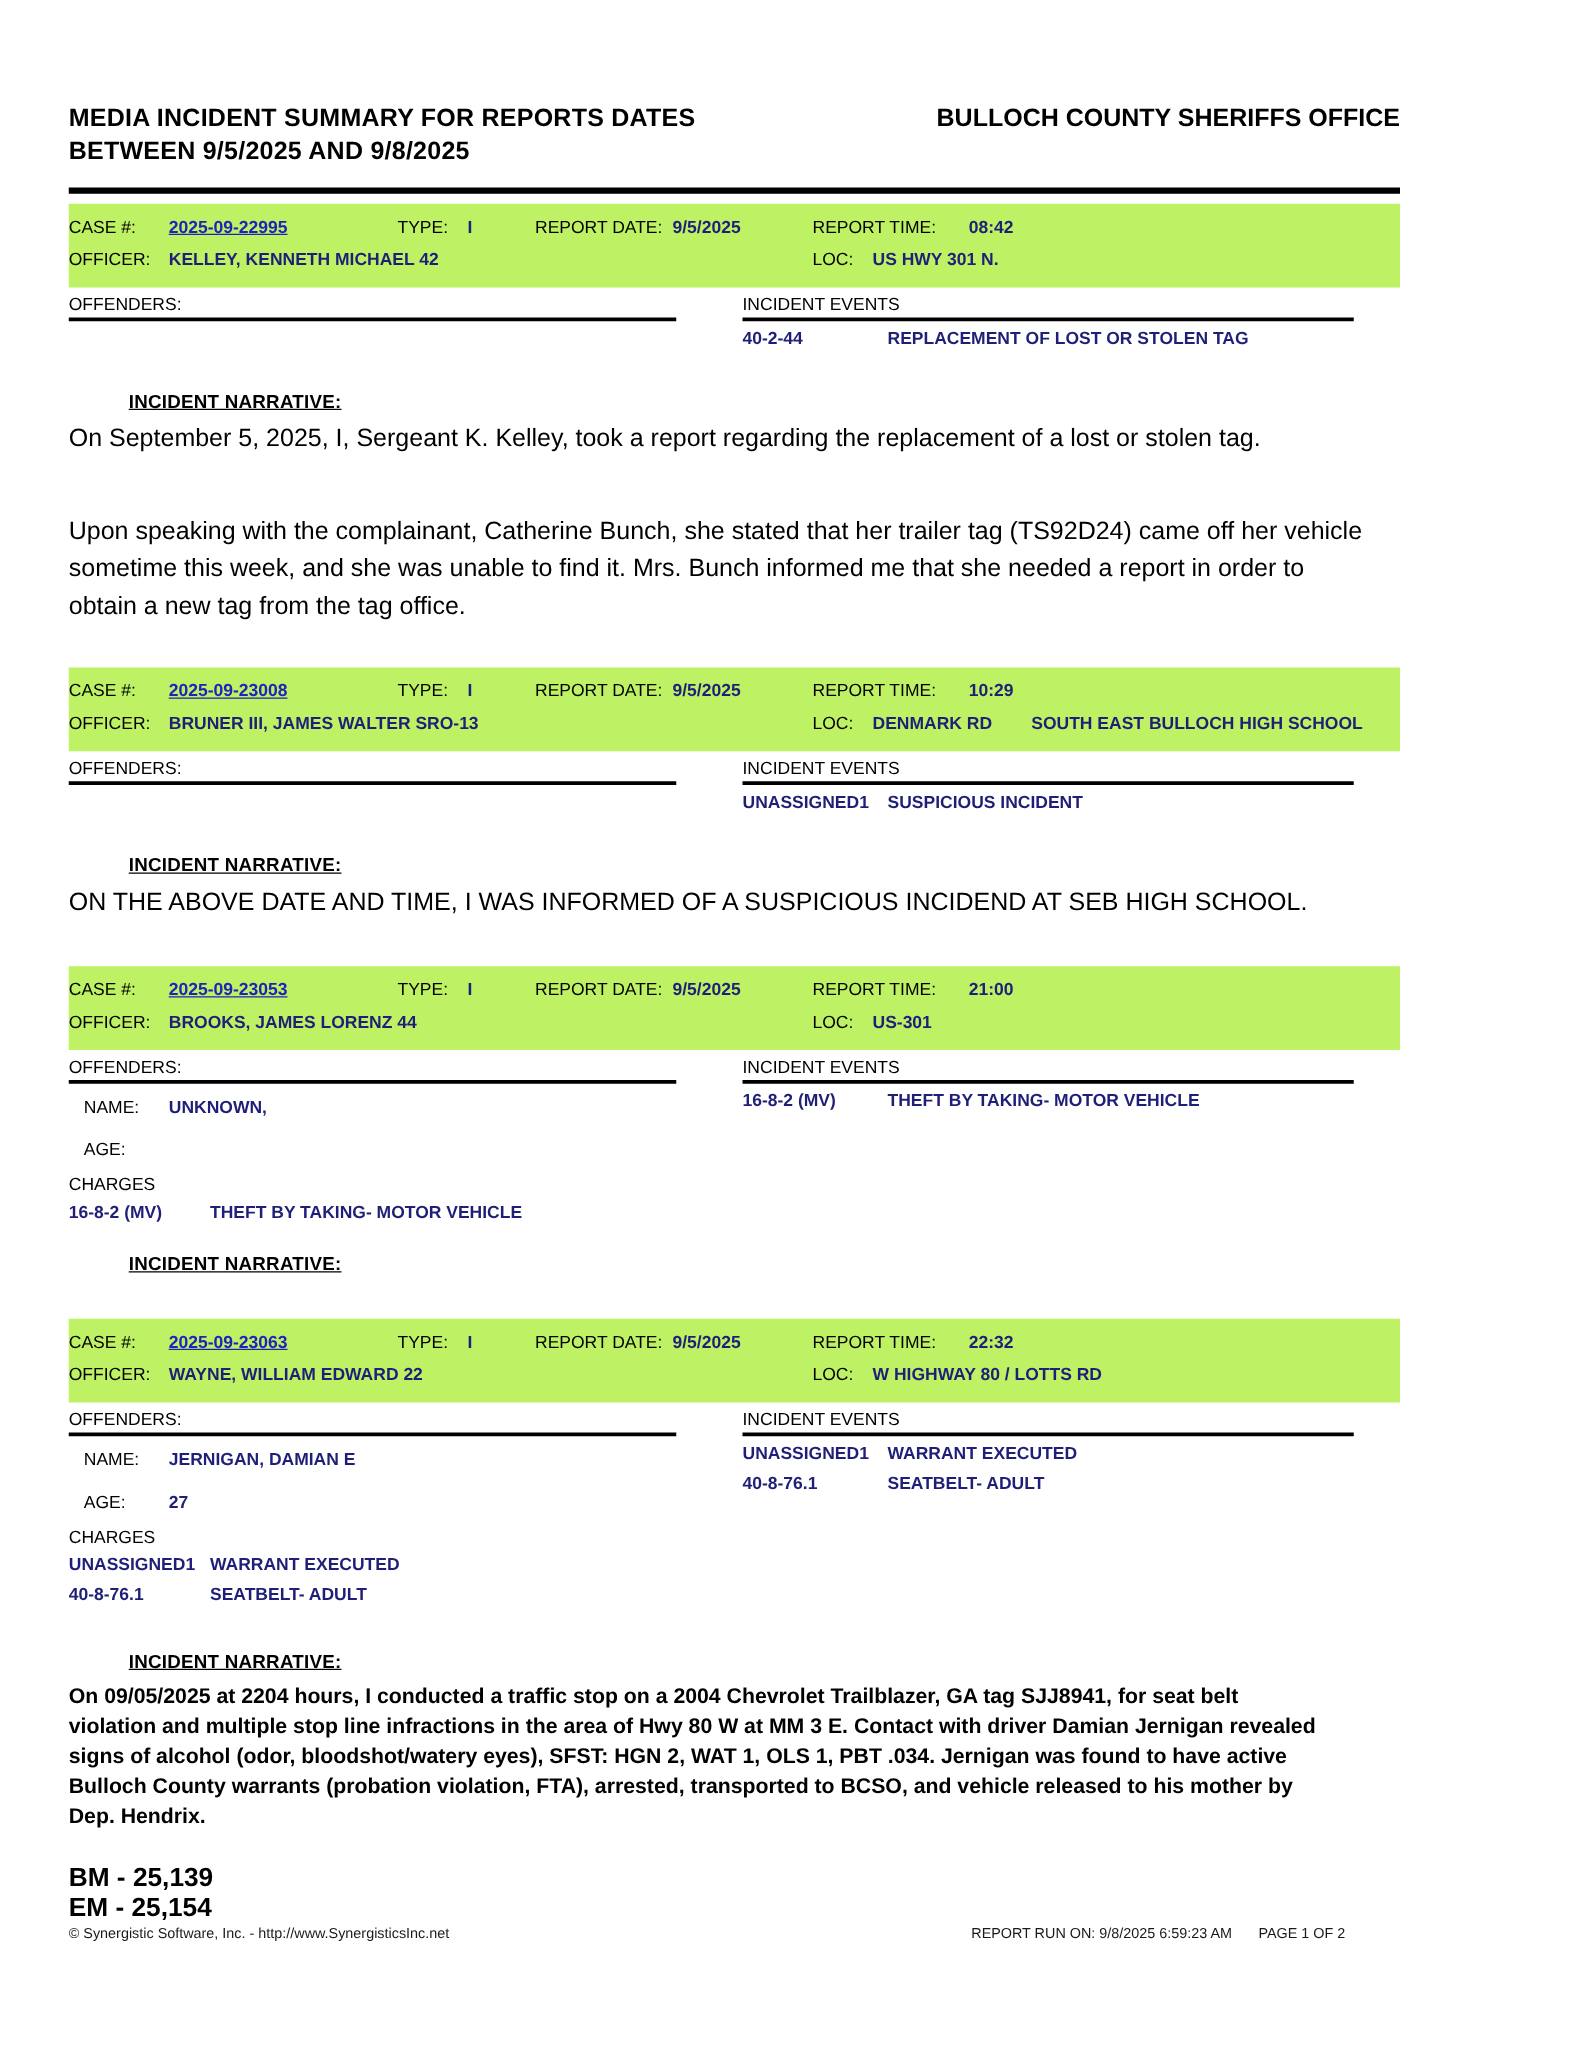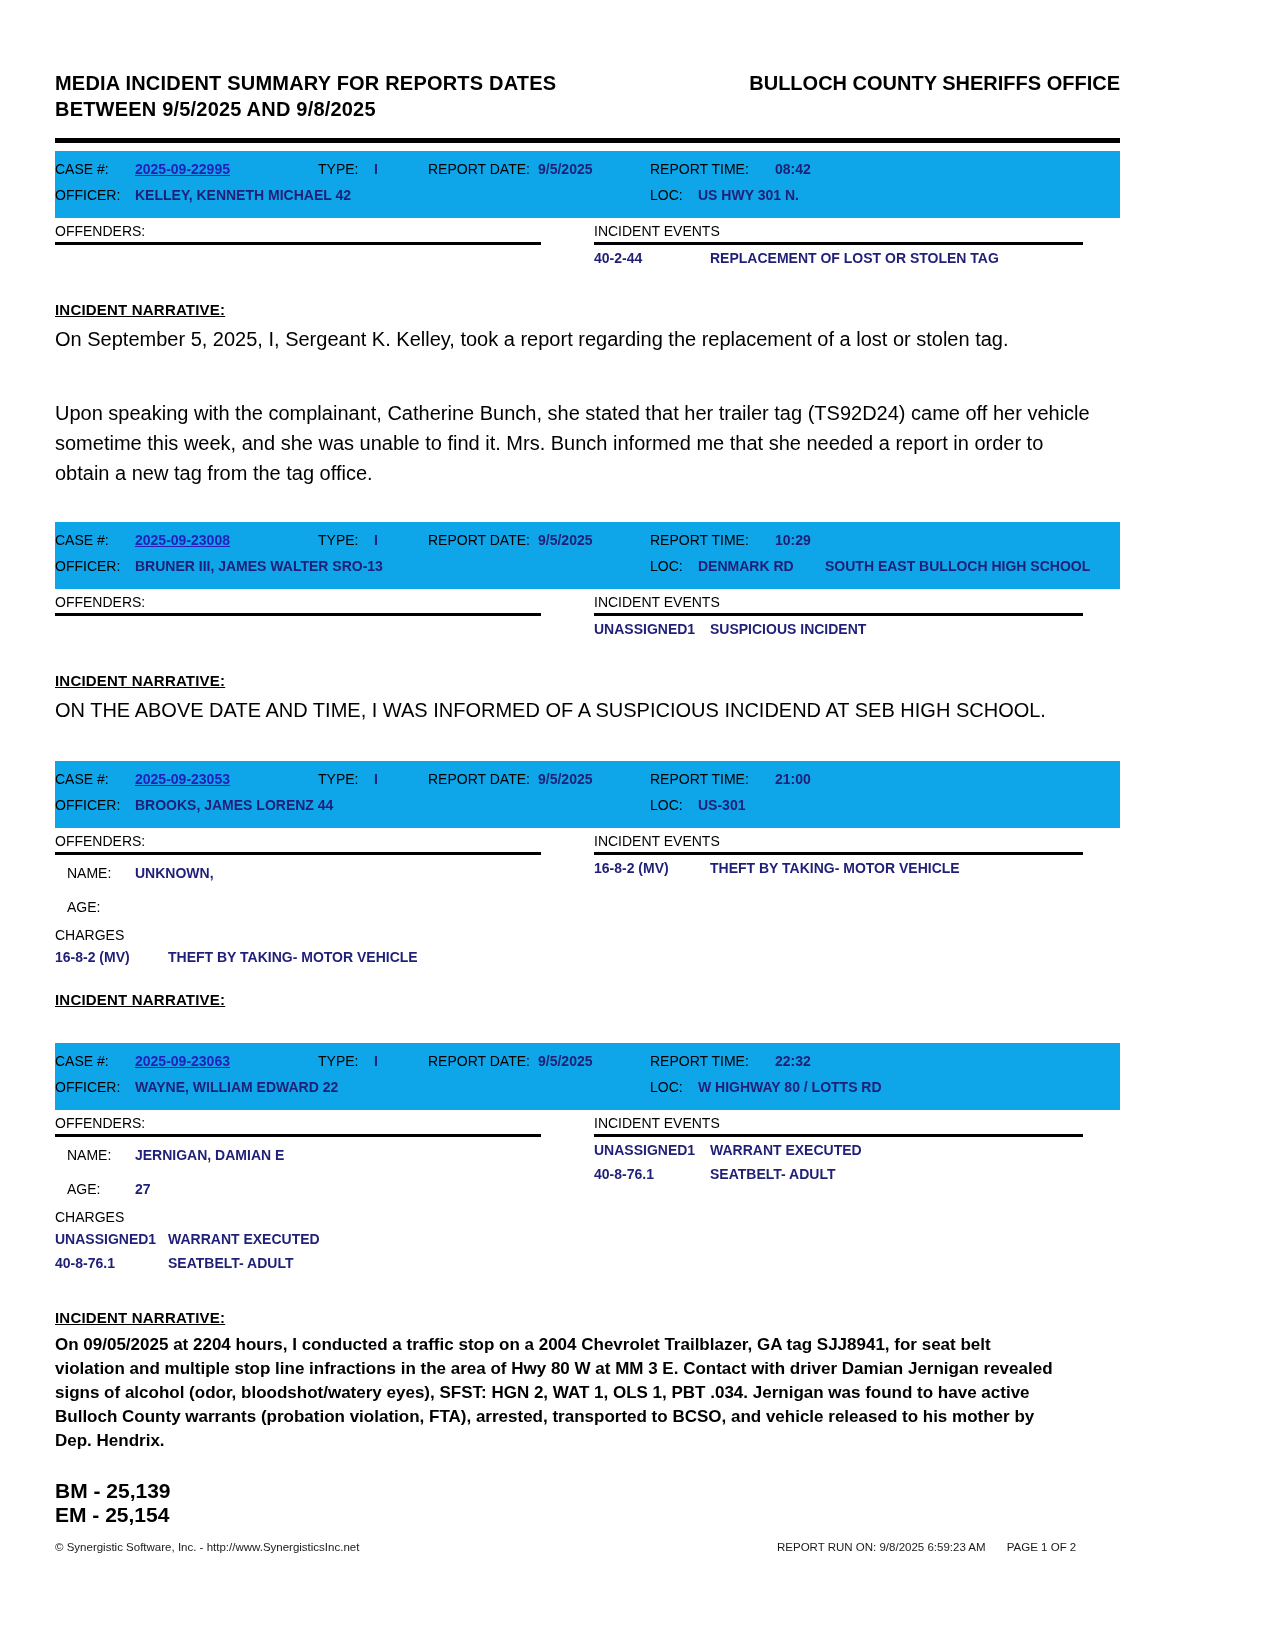--- a/index.html
+++ b/index.html
@@ -1,27 +1,27 @@
 <!DOCTYPE html>
 <html><head>
 <meta charset="utf-8">
 <style>
   html,body{margin:0;padding:0;}
   body{
     width:1275px;height:1650px;background:#ffffff;position:relative;
     font-family:"Liberation Sans", sans-serif;color:#000;overflow:hidden;
   }
-  .page{position:absolute;left:55px;top:0;width:1065px;}
+  .page{position:absolute;left:55px;top:12px;width:1065px;}
   
   .hdr{display:flex;justify-content:space-between;padding-top:70px;}
   .hdr-left{font-size:20px;font-weight:bold;line-height:26px;letter-spacing:.2px;}
   .hdr-right{font-size:20px;font-weight:bold;line-height:26px;white-space:nowrap;}
   .top-rule{height:5px;background:#000;margin-top:16px;}
   
-  .band{background:#0ea5e9;padding:7px 0 8px;margin-top:8px;}
+  .band{background:#bef264;padding:7px 0 8px;margin-top:8px;}
   .brow{position:relative;height:26px;}
   .f{position:absolute;top:3px;white-space:nowrap;font-size:14px;}
   .lbl{color:#000;}
   .val{color:#1F1F78;font-weight:bold;}
   .link{color:#2222BB;font-weight:bold;text-decoration:underline;cursor:pointer;}
   .p0{left:0}.p80{left:80px}.p263{left:263px}.p319{left:319px}.p373{left:373px}
   .p483{left:483px}.p595{left:595px}.p720{left:720px}.p643{left:643px}.p770{left:770px}
   
   .oe{position:relative;margin-top:5px;}
   .oe-min1{min-height:60px;}
@@ -33,21 +33,21 @@
   .erow .ecode{position:absolute;left:0;font-size:14px;font-weight:bold;color:#1F1F78;white-space:nowrap;}
   .erow .edesc{position:absolute;left:116px;font-size:14px;font-weight:bold;color:#1F1F78;white-space:nowrap;}
   .frow{position:relative;height:30px;margin-top:4px;}
   .frow .flbl{position:absolute;left:0;top:6px;font-size:14px;margin-left:12px;}
   .frow .fval{position:absolute;left:80px;top:6px;font-size:14px;font-weight:bold;color:#1F1F78;white-space:nowrap;}
   .chlbl{font-size:14px;margin-top:4px;height:22px;}
   .crow{position:relative;height:24px;}
   .crow .ecode{position:absolute;left:0;font-size:14px;font-weight:bold;color:#1F1F78;white-space:nowrap;}
   .crow .edesc{position:absolute;left:113px;font-size:14px;font-weight:bold;color:#1F1F78;white-space:nowrap;}
   
-  .narr-head-wrap{margin-top:18px;}
+  .narr-head-wrap{margin-top:18px;margin-left:48px;}
   .narr-head{display:inline-block;font-size:15px;font-weight:bold;text-decoration:underline;letter-spacing:.2px;}
   .narr-large{font-size:20px;line-height:30px;max-width:1045px;margin-top:5px;}
   .narr-large.second{margin-top:44px;}
   .narr-small{font-size:12px;line-height:30px;max-width:1055px;margin-top:6px;}
   .narr-bold{font-size:17px;font-weight:bold;line-height:24px;max-width:1000px;margin-top:6px;}
   .r2{margin-top:34px;}
   .r3{margin-top:36px;}
   .r4{margin-top:34px;}
   .tail{margin-top:26px;font-size:21px;font-weight:bold;line-height:24px;}
   

